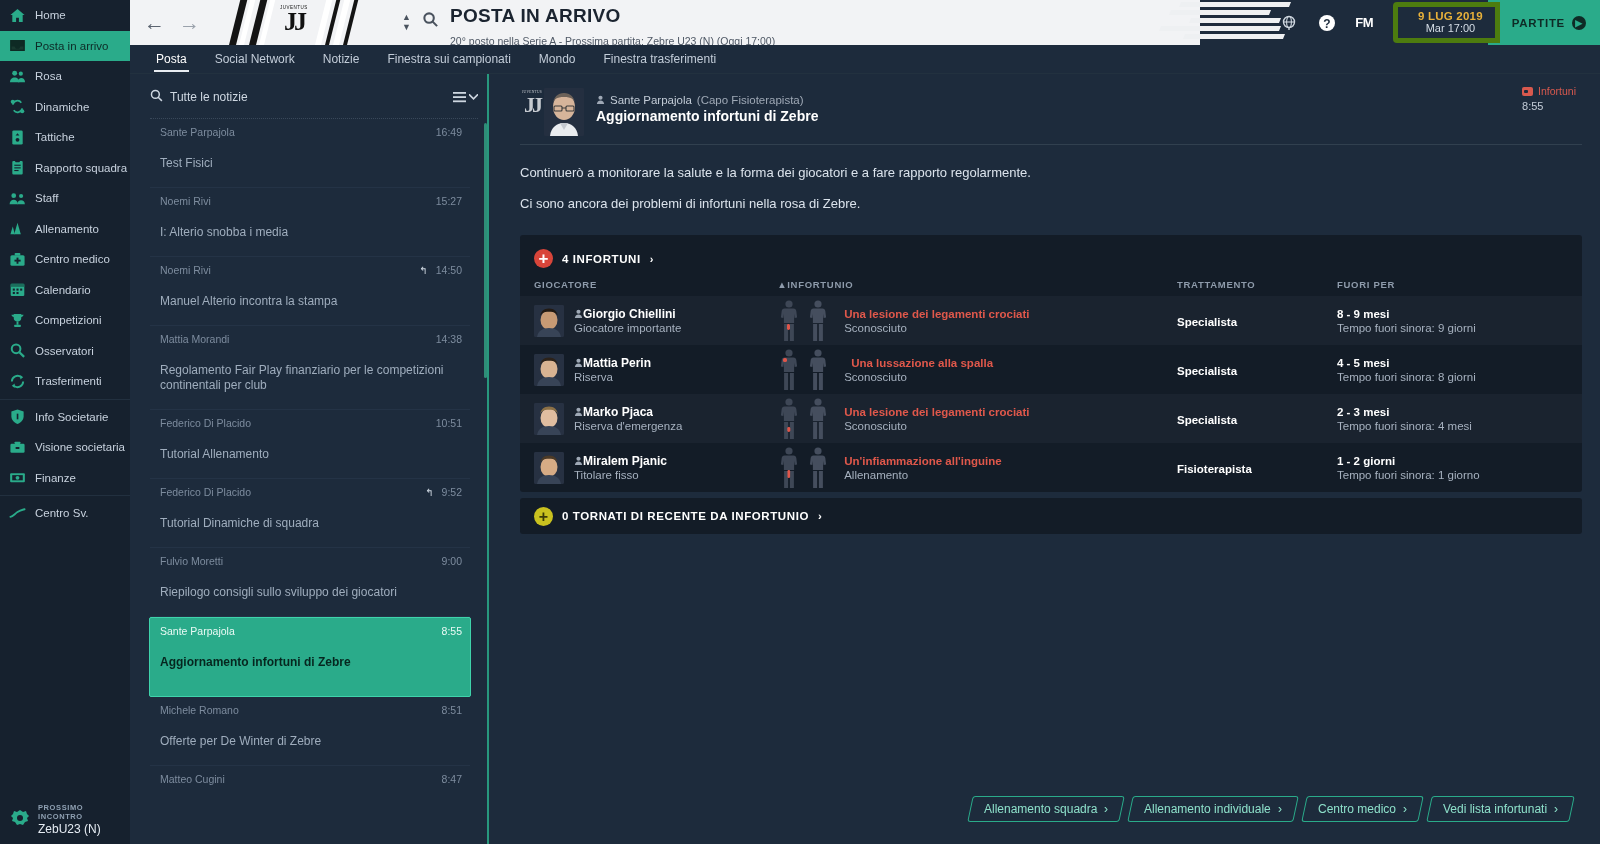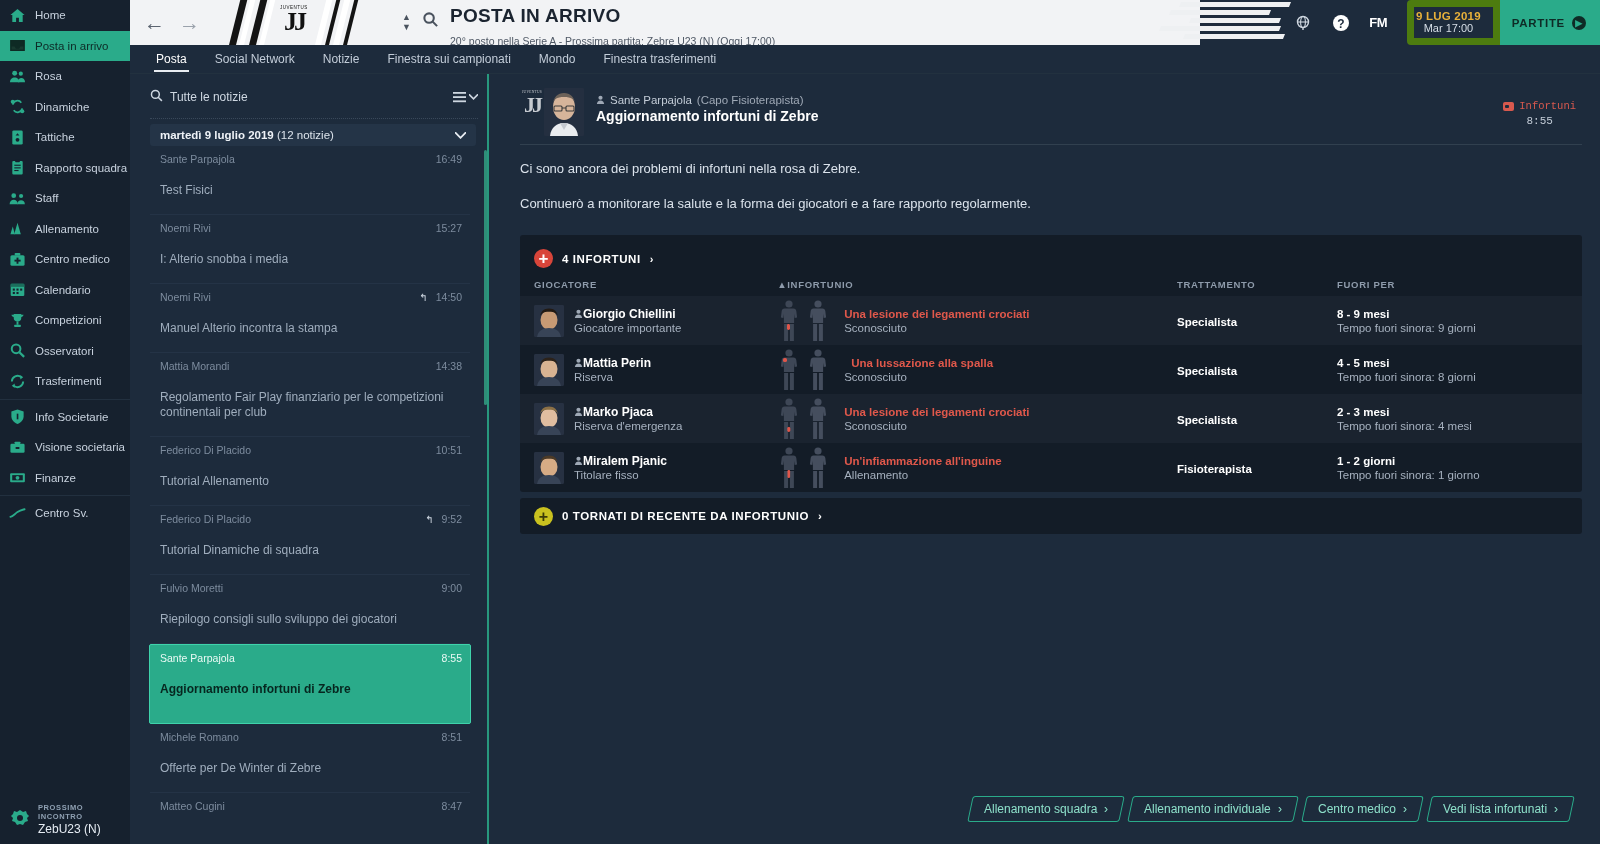--- a/index.html
+++ b/index.html
@@ -80,22 +80,22 @@
   .topbar-right {
     position: absolute; right: 0; top: 0; height: 45px; width: 400px;
     background: #1d2b3c; display: flex; align-items: center; justify-content: flex-end;
     z-index: 5;
   }
   .speedlines { position: absolute; left: -60px; top: 0; width: 200px; height: 45px; overflow: hidden; }
   .speedlines span { position: absolute; background: #eef0f2; height: 5px; transform: skewX(-22deg); }
   .hdr-ico { width: 20px; height: 20px; margin-right: 18px; display: flex; align-items: center; justify-content: center; cursor: pointer; }
   .fm-logo { color: #fff; font-weight: bold; font-size: 13px; margin-right: 20px; letter-spacing: -.5px; }
   .date-box {
-    border: 7px solid #4d7c0f; border-radius: 4px 0 0 4px;
-    padding: 3px 12px 4px 2px; text-align: center; background: #1d2b3c;
+    border: 5px solid #4d7c0f; border-radius: 4px 0 0 4px;
+    padding: 3px 12px 4px 20px; text-align: center; background: #1d2b3c;
     position: relative; z-index: 2;
   }
   .date-box .d1 { color: #e8b13a; font-size: 11.5px; font-weight: bold; letter-spacing: .2px; }
   .date-box .d2 { color: #d6dee7; font-size: 11px; }
   .partite {
     background: #2aab8a; color: #0e2b26; font-weight: bold; font-size: 11.5px;
     letter-spacing: .7px; height: 45px; display: flex; align-items: center;
     padding: 0 14px 0 24px; gap: 7px; margin-left: -12px; cursor: pointer;
   }
   .partite .chev { width: 14px; height: 14px; border-radius: 50%; background: #0e2b26; color: #2aab8a;
@@ -162,21 +162,21 @@
   .crest .jj { font-size: 22px; font-weight: bold; letter-spacing: -3px; line-height: 22px; }
   .crest .sub { font-size: 3.5px; letter-spacing: .3px; }
   .face {
     position: absolute; left: 24px; top: 0; width: 40px; height: 48px;
     border-radius: 2px; overflow: hidden; background: #2a3648;
   }
   .mh-txt { padding-top: 6px; }
   .mh-from { font-size: 11.5px; color: #c3ccd7; display: flex; align-items: center; gap: 5px; }
   .mh-from .role { color: #9fa9b6; }
   .mh-subj { font-size: 14px; color: #ffffff; font-weight: bold; margin-top: 2px; }
-  .mh-right { position: absolute; right: 6px; top: 16px; text-align: center; font-family: Liberation Mono, monospace; }
+  .mh-right { position: absolute; right: 6px; top: 1px; text-align: left; }
   .mh-right .tag { font-size: 10.5px; color: #d8594e; display: flex; align-items: center; gap: 5px; justify-content: flex-end; }
   .mh-right .tag .sq { width: 11px; height: 9px; border-radius: 2px; background: #d8594e; position: relative; }
   .mh-right .tag .sq::after { content:""; position:absolute; left:2px; top:3px; width:4px; height:3px; background:#1d2b3c; border-radius:1px;}
   .mh-right .t { font-size: 11px; color: #c3ccd7; margin-top: 3px; }
   .mh-rule { height: 1px; background: #31404f; margin: 8px 0 0 22px; }
 
   .para { font-size: 13px; color: #dbe3ec; padding: 16px 0 0 22px; }
   .para.p2 { padding-top: 20px; }
 
   .panel { margin: 24px 0 0 22px; background: #131c27; border-radius: 3px; padding: 8px 0 0 0; }
@@ -524,27 +524,20 @@
                 <rect y="0" width="13" height="1.8" fill="#cdd6e0"></rect>
                 <rect y="4.2" width="13" height="1.8" fill="#cdd6e0"></rect>
                 <rect y="8.4" width="13" height="1.8" fill="#cdd6e0"></rect>
               </svg>
             <svg width="9" height="6" viewBox="0 0 10 6">
                 <path d="M0 0l5 5 5-5" fill="none" stroke="#cdd6e0" stroke-width="1.8"></path>
               </svg>
           </span>
         </div>
         <div class="dotted"></div>
-        <div class="date-grp">
-          <span><b>martedì 9 luglio 2019</b>
-            <span class="cnt">(12 notizie)</span></span>
-          <svg width="11" height="7" viewBox="0 0 12 7">
-              <path d="M0 0l6 6 6-6" fill="none" stroke="#e9eef4" stroke-width="2"></path>
-            </svg>
-        </div>
         <div class="nlist" id="nlist">
           <div class="nscroll"></div>
         <div class="nitem">
               <div class="row1">
       <span class="who">Sante Parpajola</span>
       <span style="display:flex;align-items:center">
                   <span class="time">16:49</span>
                 </span>
     </div>
     <div class="subj">Test Fisici</div>
@@ -673,22 +666,22 @@
           <div class="mh-right">
             <div class="tag">
               <span class="sq"></span>
               <span>Infortuni</span>
             </div>
             <div class="t">8:55</div>
           </div>
         </div>
         <div class="mh-rule"></div>
 
+        <p class="para p2">Continuerò a monitorare la salute e la forma dei giocatori e a fare rapporto regolarmente.</p>
         <p class="para"><span>Ci sono ancora dei problemi di infortuni nella rosa di Zebre.</span></p>
-        <p class="para p2">Continuerò a monitorare la salute e la forma dei giocatori e a fare rapporto regolarmente.</p>
 
         <div class="panel">
           <div class="panel-head">
             <span class="badge-red"></span>
             <span class="lbl">4 INFORTUNI</span>
             <span class="chev">›</span>
           </div>
           <table class="inj">
             <thead>
               <tr>

